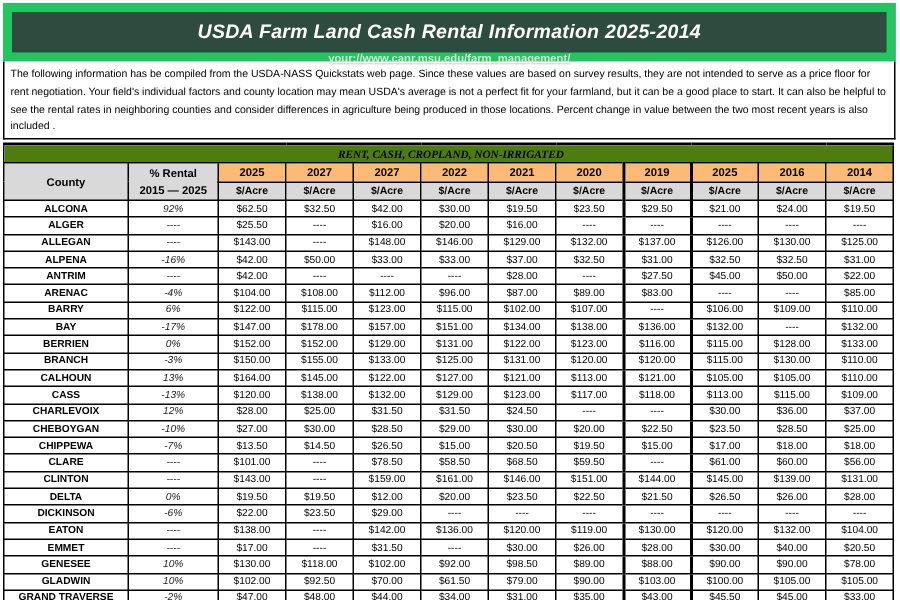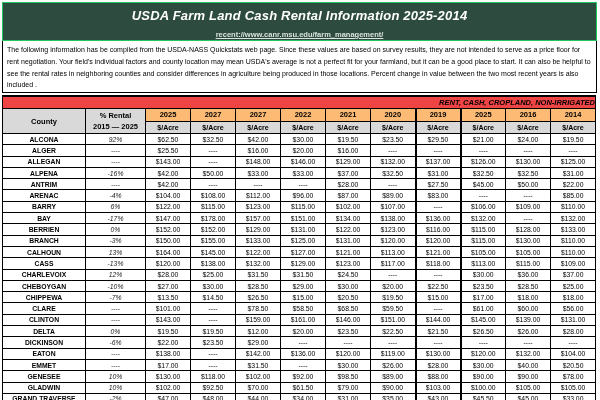--- a/index.html
+++ b/index.html
@@ -5,21 +5,21 @@
   * { box-sizing: border-box; margin: 0; padding: 0; }
   html, body { background: #ffffff; }
   body { font-family: "Liberation Sans", sans-serif; }
   .page {
     position: relative; width: 600px; height: 400px;
     background: #ffffff; overflow: hidden;
   }
   .title-box {
     margin: 2px 3px 0 2px;
     background: #2d4c3f;
-    border: 1px solid #22c55e;
+    border: 6px solid #22c55e;
     height: 39px;
     text-align: center;
     padding-top: 5px;
   }
   .title {
     color: #ffffff; font-size: 13px; font-weight: bold; font-style: italic;
     letter-spacing: 0.2px;
   }
   .link {
     display: inline-block; margin-top: 3px;
@@ -35,22 +35,22 @@
   }
   .desc-box p { font-size: 7px; line-height: 11.8px; color: #000; }
   table {
     margin: 2px 0 0 2px;
     border-collapse: collapse;
     table-layout: fixed;
     width: 593px;
   }
   th, td { border: 1px solid #000; overflow: hidden; white-space: nowrap; }
   .caption {
-    background: #ef4444; font-size: 7.5px; font-weight: bold; font-style: italic;
-    text-align: right; padding: 1px 0 1px 3px; height: 12px;
+    background: #4d7c0f; font-size: 7.5px; font-weight: bold; font-style: italic;
+    text-align: center; padding: 1px 0 1px 3px; height: 12px; font-family: Liberation Serif, serif;
   }
   .county-h, .chg-h {
     background: #d9d9d9; font-size: 7.5px; font-weight: bold; text-align: center;
   }
   .chg-h div { line-height: 11px; }
   .yh {
     background: #fdba74; font-size: 7.5px; font-weight: bold; text-align: center;
     height: 12.5px;
   }
   .uh {
@@ -65,21 +65,21 @@
   table { border-right-width: 2px; border-left-width: 2px; }
   thead tr:first-child td { border-top-width: 2px; }
 </style>
 </head>
 <body>
 
 <div class="page">
 
   <div class="title-box">
     <div class="title">USDA Farm Land Cash Rental Information 2025-2014</div>
-    <a class="link">recent://www.canr.msu.edu/farm_management/</a>
+    <a class="link">your://www.canr.msu.edu/farm_management/</a>
   </div>
 
   <div class="desc-box">
     <p>The following information has be compiled from the USDA-NASS Quickstats web page.  Since these values are based on survey results, they are not intended to serve as a price floor for rent negotiation. Your field's individual factors and county location may mean USDA's average is not a perfect fit for your farmland, but it can be a good place to start. It can also be helpful to see the rental rates in neighboring counties and consider differences in agriculture being produced in those locations. Percent change in value between the two most recent years is also included .</p>
   </div>
 
   <table>
     <colgroup>
       <col style="width:83px">
       <col style="width:60px">

